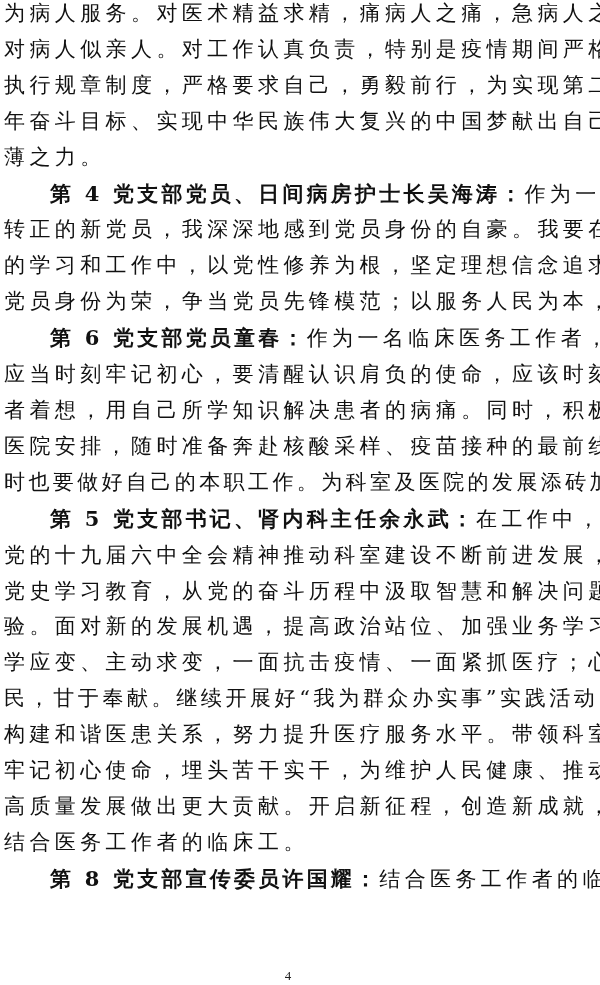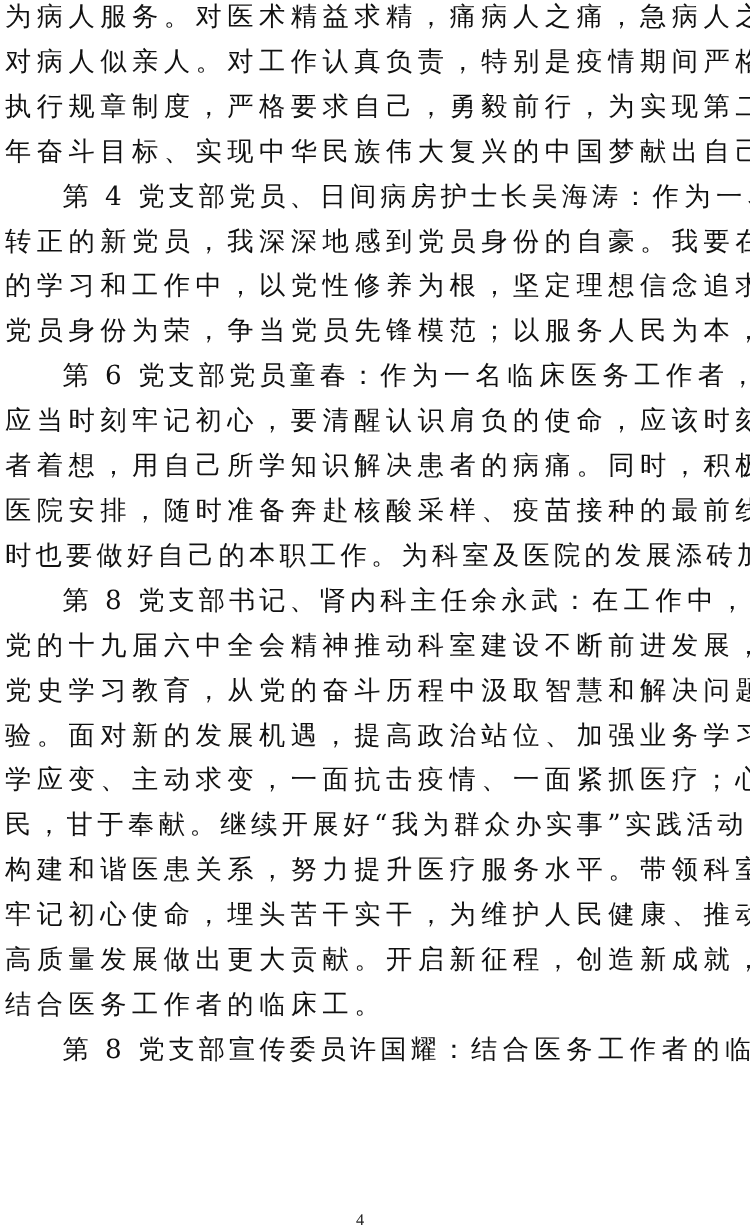--- a/index.html
+++ b/index.html
@@ -24,21 +24,21 @@
   .para {
     margin: 0;
     font-size: 21px;
     line-height: 35.9px;
     letter-spacing: 4.4px;
     text-align: justify;
     text-align-last: left;
     word-break: break-all;
   }
   .lead {
-    font-weight: normal;
+    font-weight: bold;
     letter-spacing: 3.2px;
   }
   .line {
     display: block;
     white-space: nowrap;
   }
   .page-number {
     position: absolute;
     left: 0;
     width: 576px;
@@ -52,20 +52,21 @@
 </head>
 <body>
 
 <div class="page">
 
   <p class="para">
     <span class="line">为病人服务。对医术精益求精，痛病人之痛，急病人之所急，</span>
     <span class="line">对病人似亲人。对工作认真负责，特别是疫情期间严格遵守</span>
     <span class="line">执行规章制度，严格要求自己，勇毅前行，为实现第二个百</span>
     <span class="line">年奋斗目标、实现中华民族伟大复兴的中国梦献出自己的微</span>
+    <span class="line">薄之力。</span>
   </p>
 
   <p class="para">
     <span class="line" style="padding-left:46px;">
       <span class="lead">第 4 党支部党员、日间病房护士长吴海涛：</span><span>作为一名刚</span>
     </span>
     <span class="line">转正的新党员，我深深地感到党员身份的自豪。我要在今后</span>
     <span class="line">的学习和工作中，以党性修养为根，坚定理想信念追求；以</span>
     <span class="line">党员身份为荣，争当党员先锋模范；以服务人民为本，为患</span>
   </p>
@@ -75,21 +76,21 @@
       <span class="lead">第 6 党支部党员童春：</span><span>作为一名临床医务工作者，我们</span>
     </span>
     <span class="line">应当时刻牢记初心，要清醒认识肩负的使命，应该时刻为患</span>
     <span class="line">者着想，用自己所学知识解决患者的病痛。同时，积极听从</span>
     <span class="line">医院安排，随时准备奔赴核酸采样、疫苗接种的最前线，同</span>
     <span class="line" style="letter-spacing:3.4px;">时也要做好自己的本职工作。为科室及医院的发展添砖加瓦。</span>
   </p>
 
   <p class="para">
     <span class="line" style="padding-left:46px;">
-      <span class="lead">第 8 党支部书记、肾内科主任余永武：</span><span>在工作中，要以</span>
+      <span class="lead">第 5 党支部书记、肾内科主任余永武：</span><span>在工作中，要以</span>
     </span>
     <span class="line">党的十九届六中全会精神推动科室建设不断前进发展，结合</span>
     <span class="line">党史学习教育，从党的奋斗历程中汲取智慧和解决问题的经</span>
     <span class="line">验。面对新的发展机遇，提高政治站位、加强业务学习；科</span>
     <span class="line">学应变、主动求变，一面抗击疫情、一面紧抓医疗；心系人</span>
     <span class="line" style="letter-spacing:3.6px;">民，甘于奉献。继续开展好“我为群众办实事”实践活动，</span>
     <span class="line">构建和谐医患关系，努力提升医疗服务水平。带领科室党员</span>
     <span class="line">牢记初心使命，埋头苦干实干，为维护人民健康、推动医院</span>
     <span class="line">高质量发展做出更大贡献。开启新征程，创造新成就，以优</span>
     <span class="line">结合医务工作者的临床工。</span>

